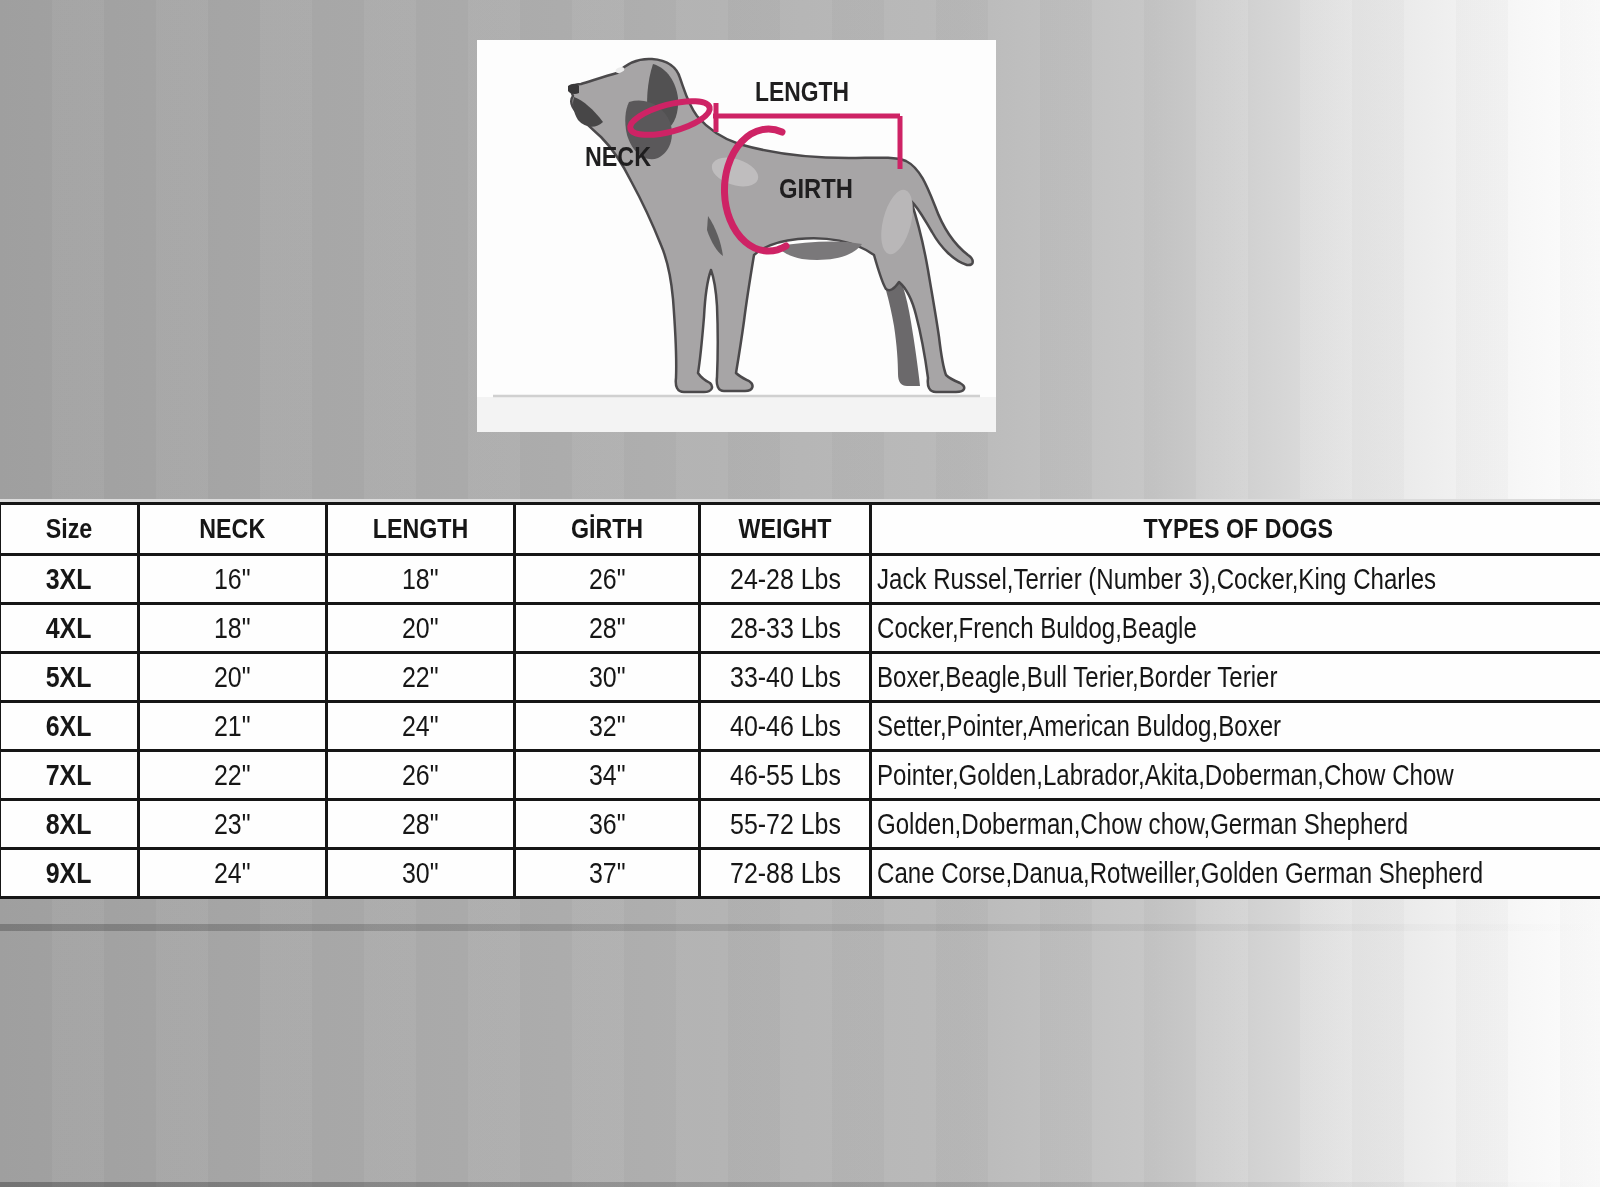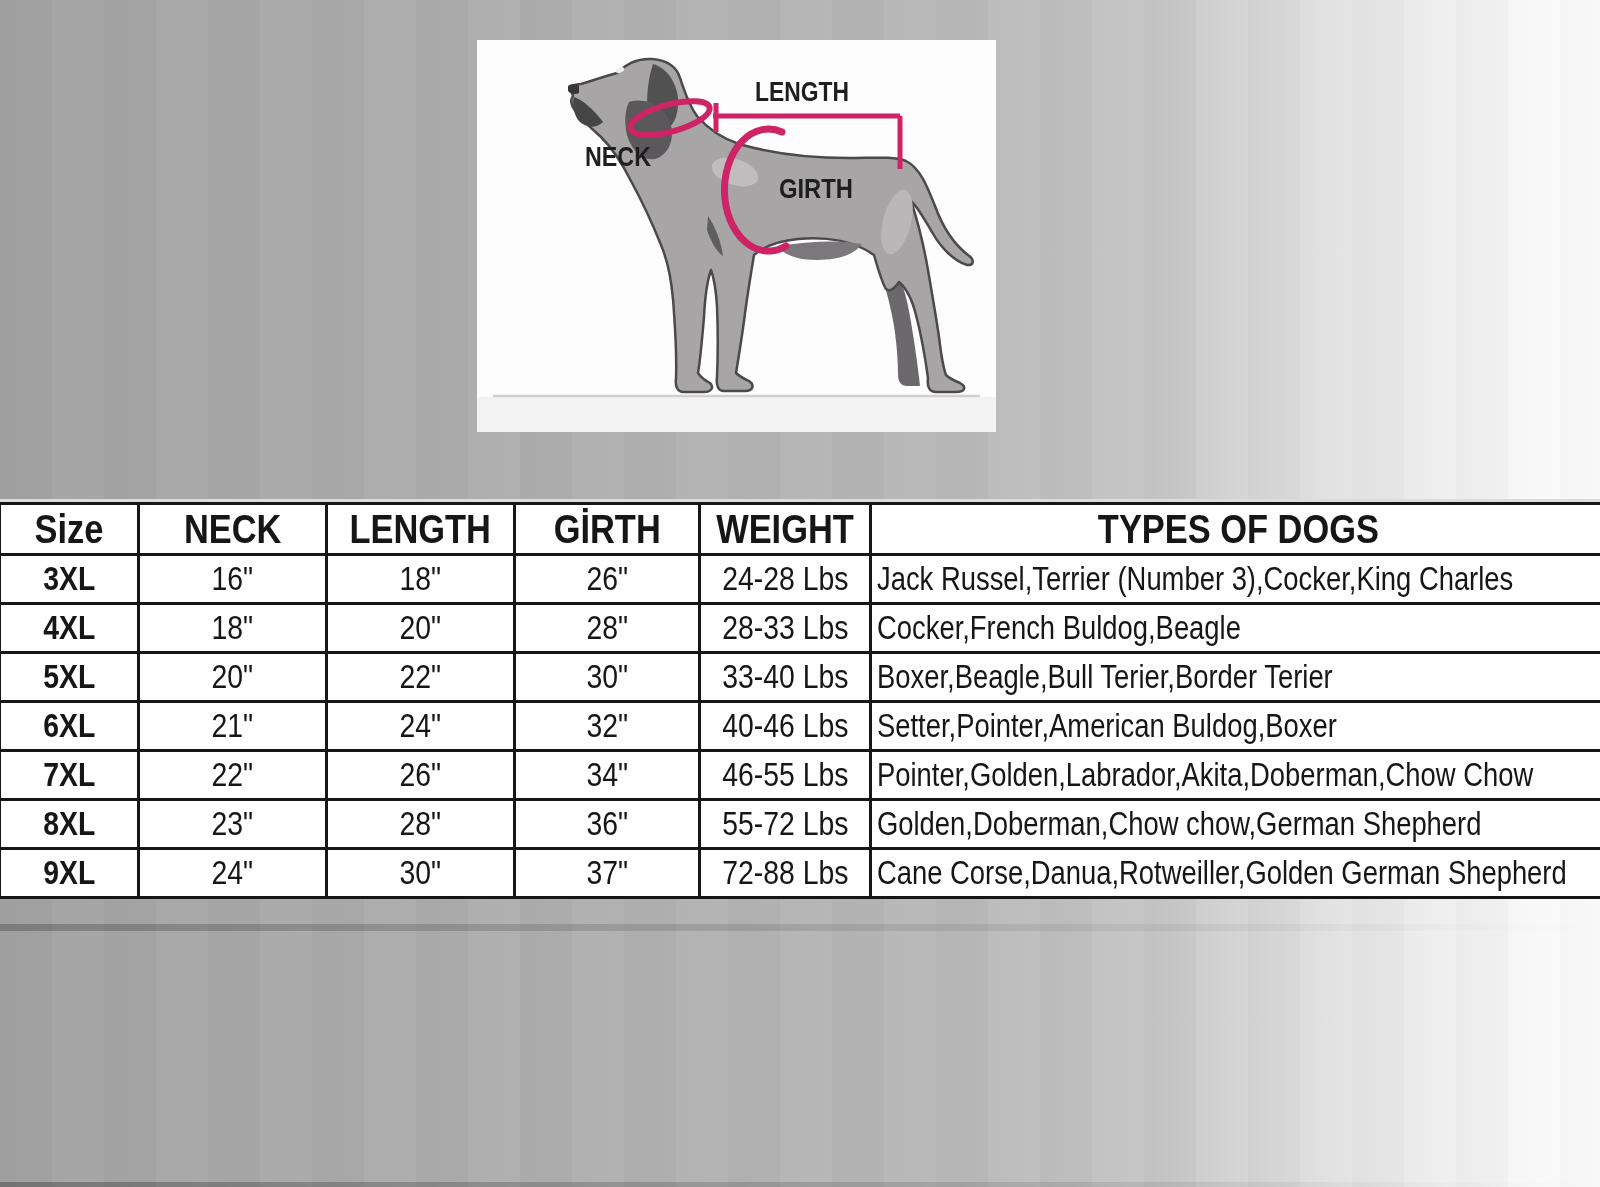--- a/index.html
+++ b/index.html
@@ -51,22 +51,22 @@
   }
   .size-table th, .size-table td {
     border: 3px solid #161616;
     text-align: center;
     padding: 0;
     overflow: hidden;
     white-space: nowrap;
     color: #161616;
     background: #fefefe;
   }
-  .size-table th { height: 48px; font-size: 40px; font-weight: bold; }
-  .size-table td { height: 46px; font-size: 33px; font-weight: normal; }
+  .size-table th { height: 48px; font-size: 27px; font-weight: bold; }
+  .size-table td { height: 46px; font-size: 29px; font-weight: normal; }
   .size-table td.col-size { font-weight: bold; }
   .size-table td.col-types { text-align: left; padding-left: 5px; }
   .cond  { display: inline-block; transform: scaleX(0.86); transform-origin: center; }
   .cond-left { display: inline-block; transform: scaleX(0.83); transform-origin: left center; }
 
   .table-shadow {
     position: absolute; left: 0; top: 924px;
     width: 1600px; height: 7px;
     background: linear-gradient(90deg, rgba(40,40,40,0.30), rgba(90,90,90,0.18) 55%, rgba(160,160,160,0.05) 90%, rgba(200,200,200,0));
   }

